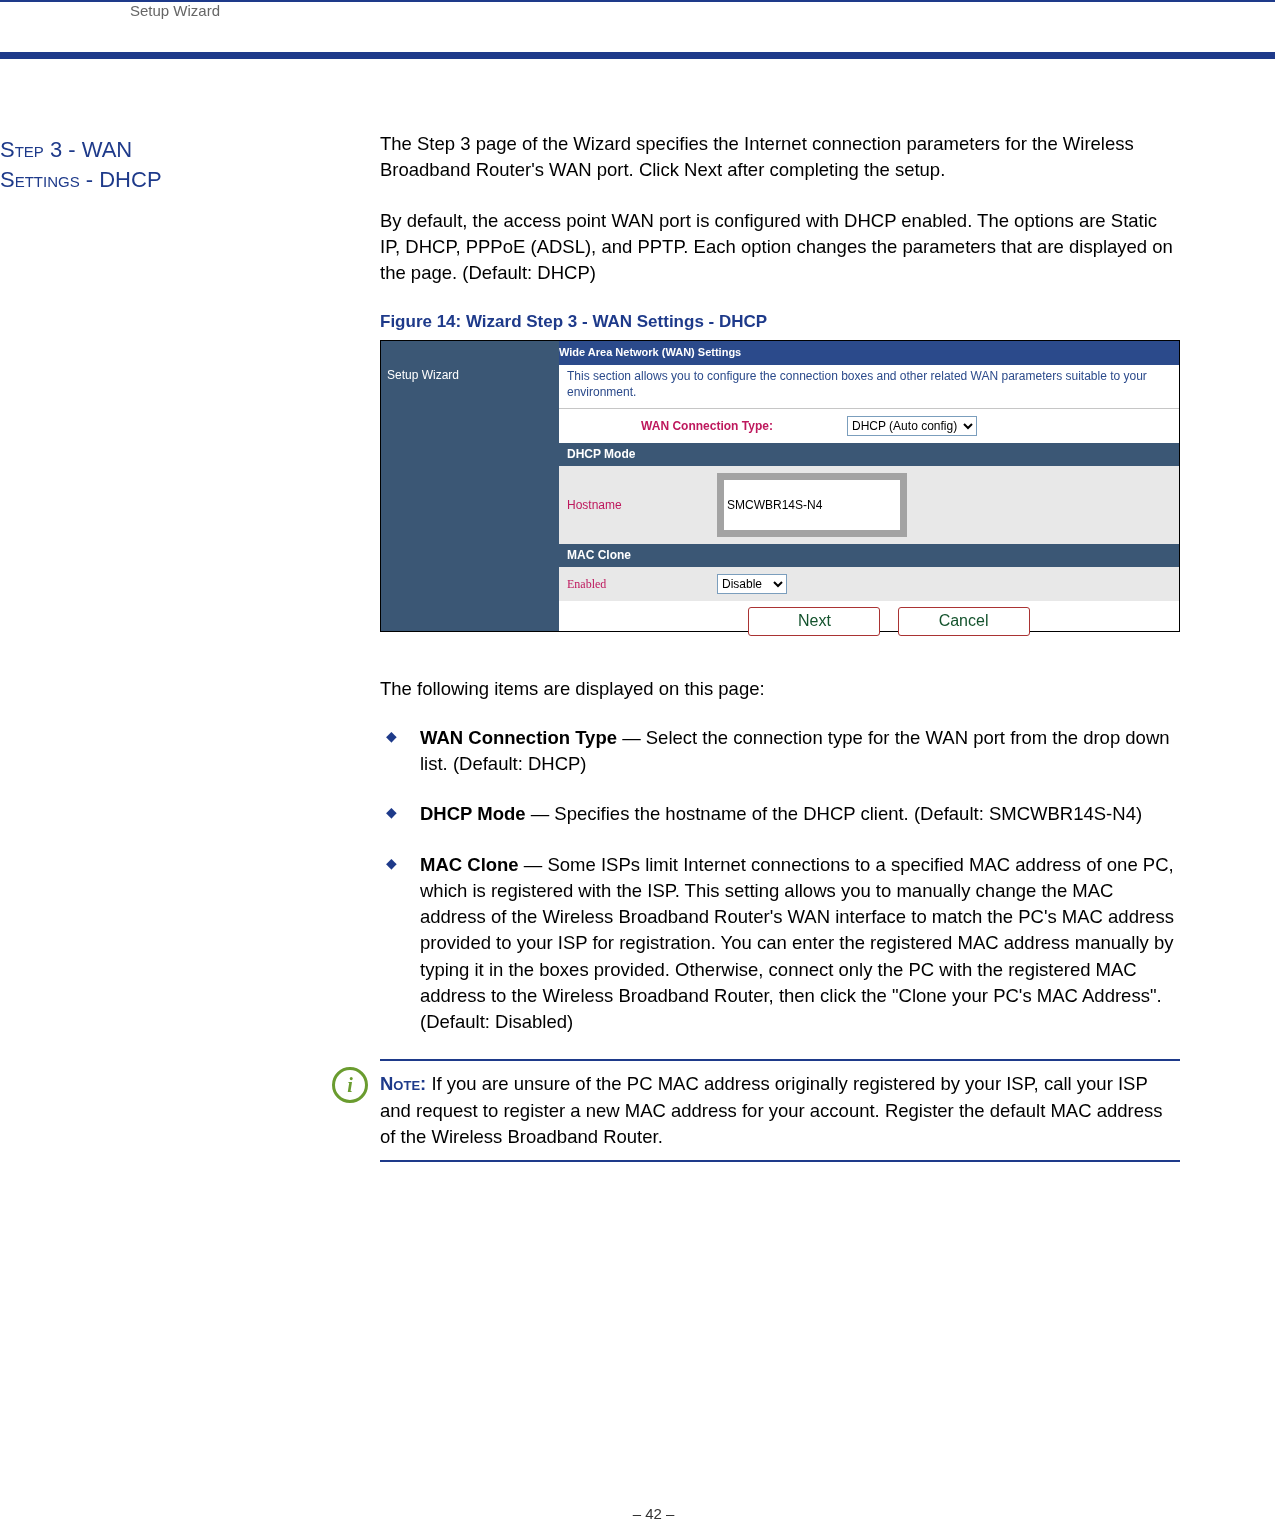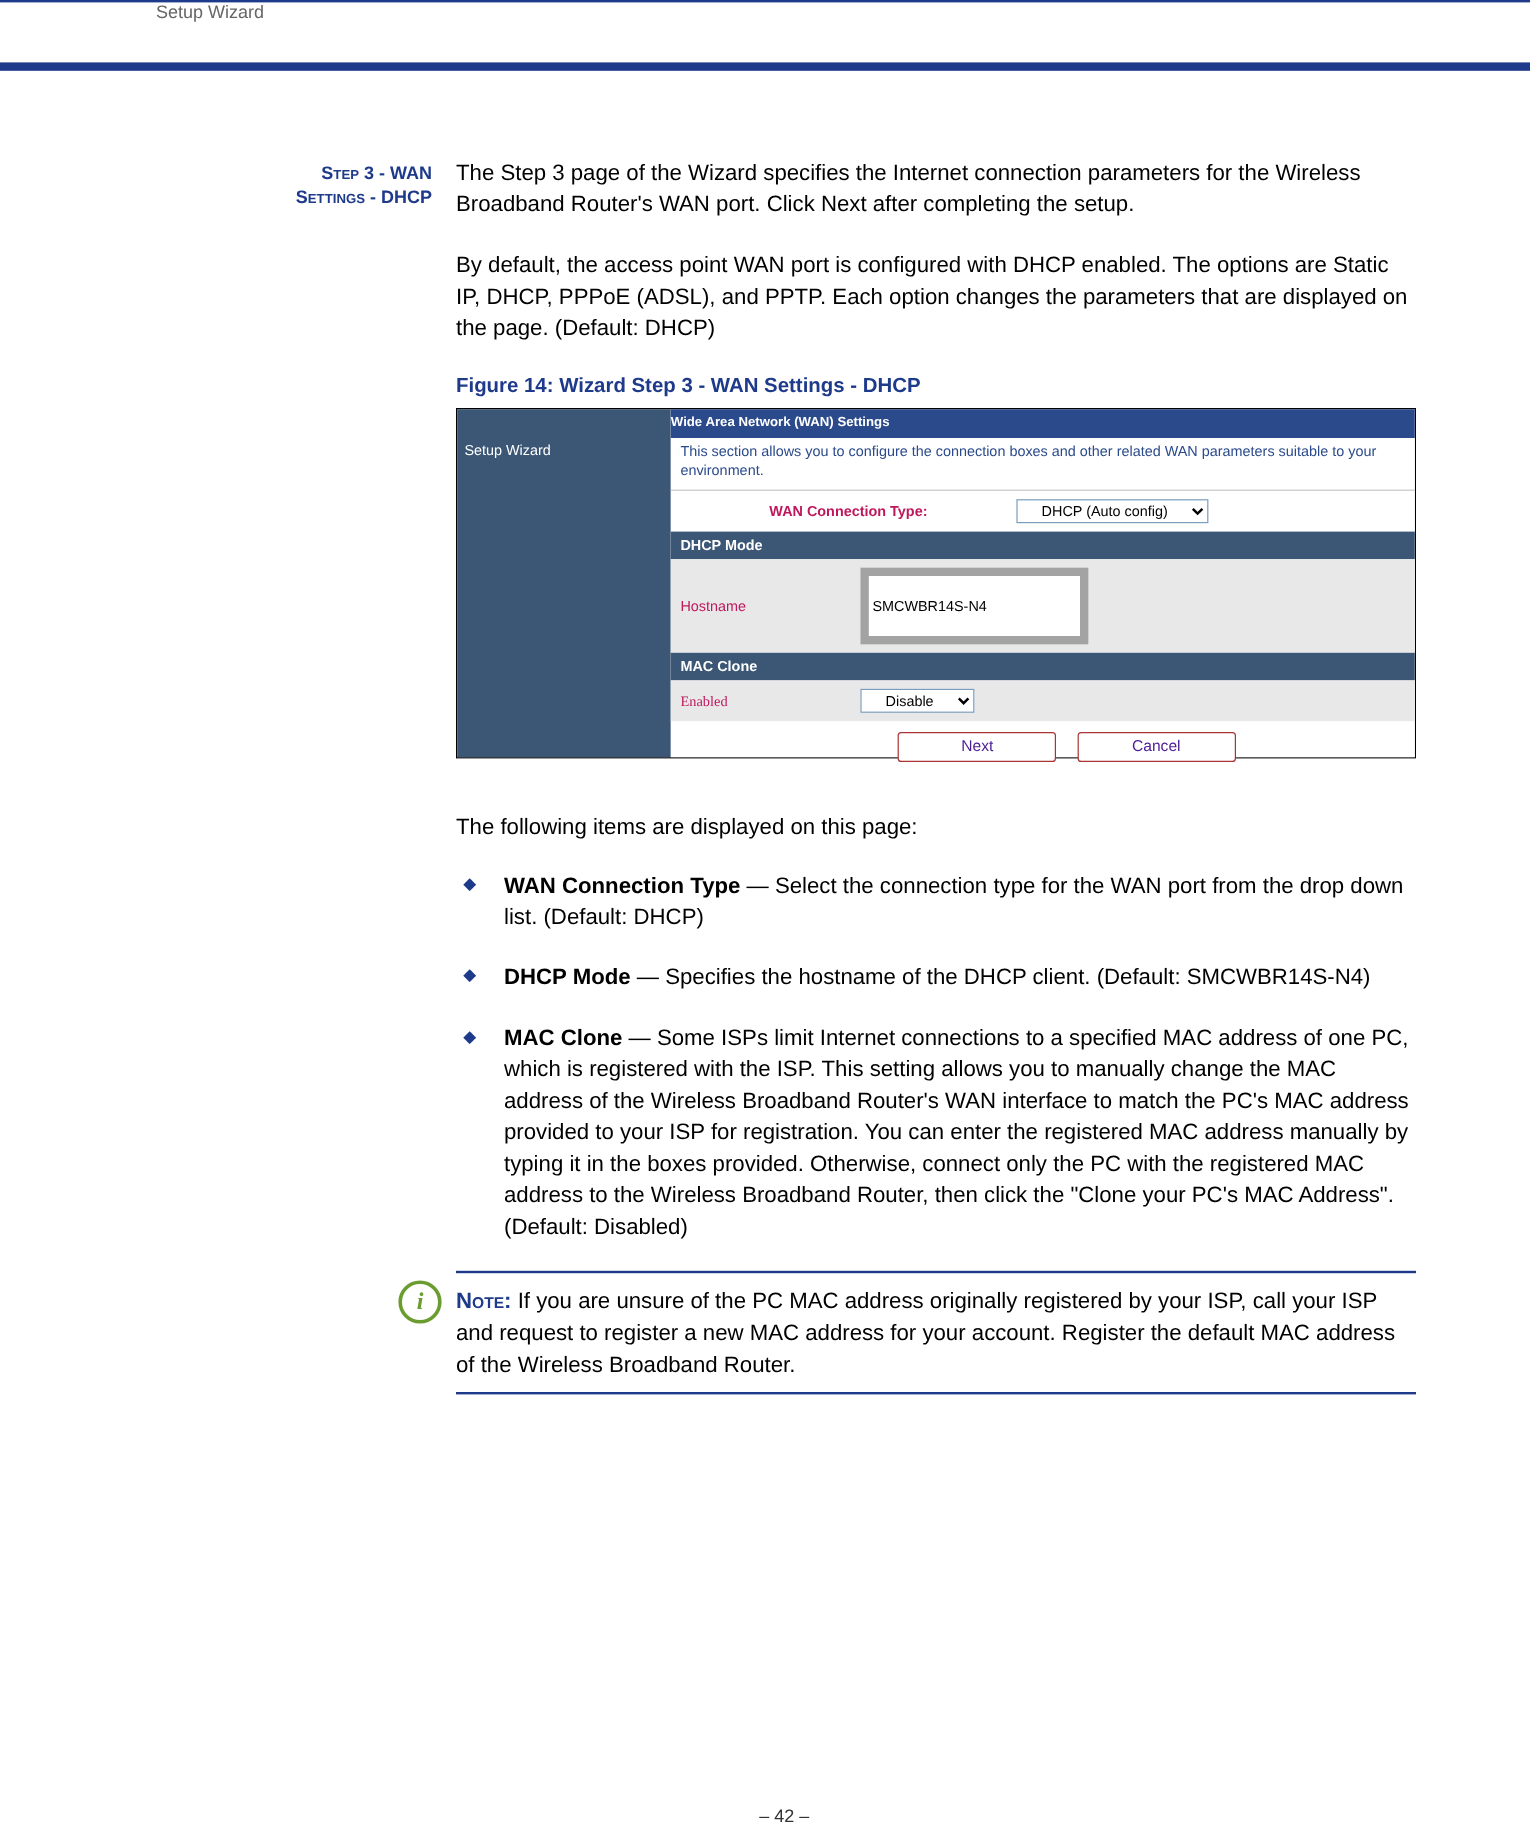--- a/index.html
+++ b/index.html
@@ -41,25 +41,24 @@
     color:#666;
     padding-top:0px;
   }
   .content{
     margin-top:72px;
   }
   .section-heading{
     position:absolute;
     left:0;
     width:360px;
-    text-align:right;
-    color:#1e3a8a;
-    font-weight:bold;
+    color:#1e3a8a;
+    font-weight:normal;
     font-variant:small-caps;
-    font-size:15px;
+    font-size:22px;
     line-height:1.35;
   }
   .section-heading .line2{
     display:block;
   }
   .body-col{
     margin-left:380px;
     width:800px;
     font-size:18.5px;
     line-height:1.42;
@@ -131,21 +130,21 @@
     width:280px;
     font-weight:bold;
     color:#be185d;
     text-align:center;
   }
   .fig-label.left{ text-align:left; font-weight:normal;}
   .fig-select{
     font-family:Arial,sans-serif;
     font-size:12px;
     border:1px solid #7b9ebd;
-    padding:1px 16px;
+    padding:1px 0;
     background:#fff;
     min-width:130px;
   }
   .fig-input{
     font-family:Arial,sans-serif;
     font-size:12px;
     width:170px;
     border:7px solid #a3a3a3;
     padding:18px 3px;
   }
@@ -153,22 +152,22 @@
     text-align:center;
     padding-top:6px;
     padding-left:40px;
   }
   .fig-btn{
     display:inline-block;
     width:130px;
     border:1px solid #a33;
     border-radius:3px;
     background:#fff;
-    color:#4c1d95;
-    font-size:13px;
+    color:#14532d;
+    font-size:16px;
     padding:2px 0;
     margin:0 6px;
     text-align:center;
   }
   .items-intro{ margin-bottom:22px; }
   .bullet-item{
     position:relative;
     padding-left:40px;
     margin-bottom:24px;
   }

